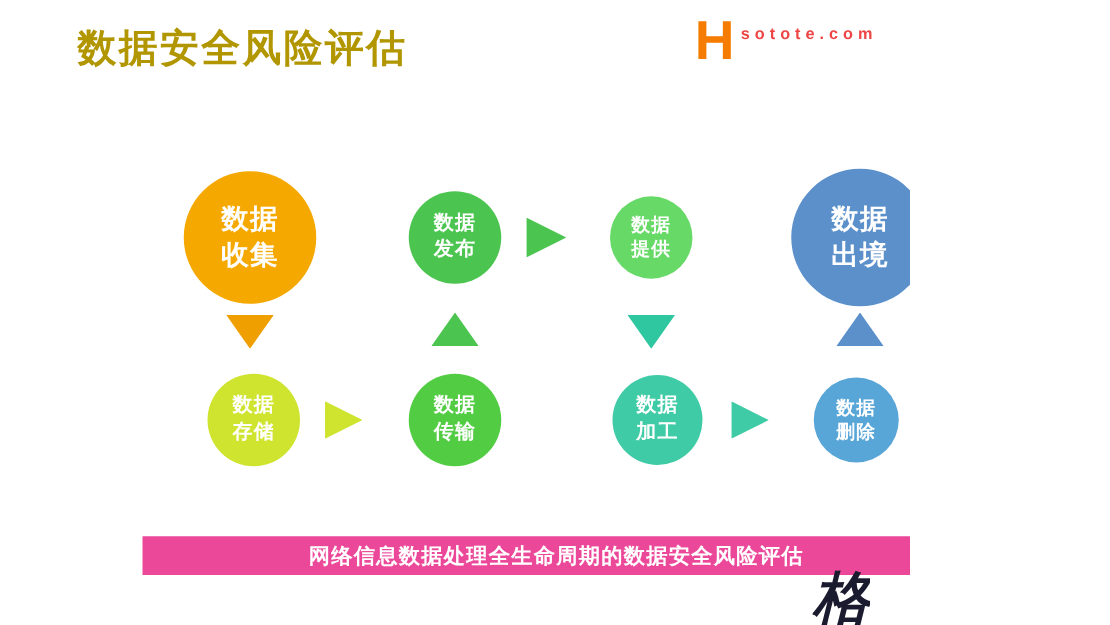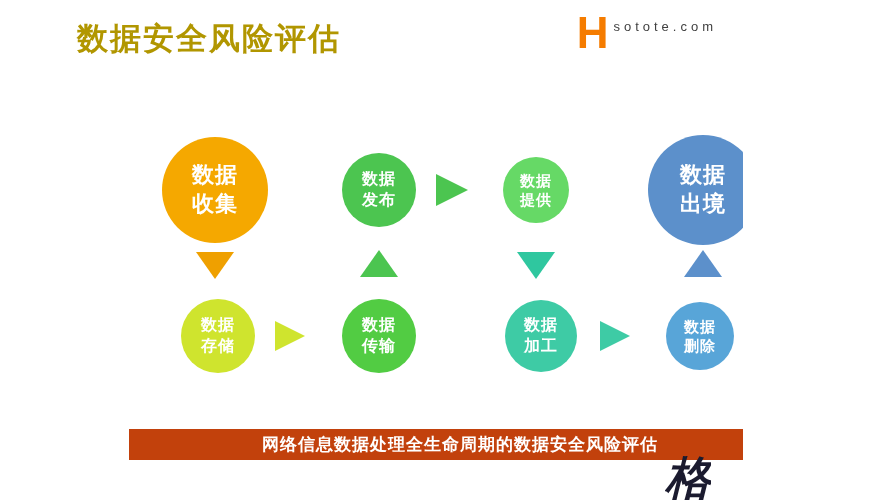--- a/index.html
+++ b/index.html
@@ -1,27 +1,27 @@
 <!DOCTYPE html>
 <html><head>
 <meta charset="utf-8">
 <style>
   * { margin:0; padding:0; box-sizing:border-box; }
   html,body { width:888px; height:500px; }
   body { font-family:"Liberation Sans", sans-serif; background:#ffffff; }
-  .page { position:relative; width:728px; height:500px; background:#ffffff; overflow:hidden;margin-left:15px; }
+  .page { position:relative; width:728px; height:500px; background:#ffffff; overflow:hidden; }
 
   .title { position:absolute; left:62px; top:18px; font-size:31px; font-weight:bold;
            color:#B19600; letter-spacing:2px; }
 
   .logo { position:absolute; right:26px; top:12px; display:flex; align-items:flex-start; gap:5px; }
   .logo-h { font-size:44px; font-weight:900; color:#F57C00; line-height:0.95; }
   .logo-text { display:flex; flex-direction:column; padding-top:4px; }
   .logo-name { font-size:21px; font-weight:bold; color:#E8590C; letter-spacing:2px; }
-  .logo-domain { font-size:13px; font-weight:normal; color:#404040; letter-spacing:4px; margin-top:3px; }
+  .logo-domain { font-size:13px; font-weight:bold; color:#ef4444; letter-spacing:4px; margin-top:3px; }
 
   .circle { position:absolute; border-radius:50%; display:flex; flex-direction:column;
             align-items:center; justify-content:center; color:#ffffff; font-weight:bold;
             text-align:center; letter-spacing:1px; }
   .circle span { display:block; }
 
   .n-collect  { left:147px; top:137px; width:106px; height:106px; font-size:22px; line-height:1.3; }
   .n-publish  { left:327px; top:153px; width:74px;  height:74px;  font-size:16px; line-height:1.3; }
   .n-provide  { left:488px; top:157px; width:66px;  height:66px;  font-size:15px; line-height:1.3; }
   .n-exit     { left:633px; top:135px; width:110px; height:110px; font-size:22px; line-height:1.3; }
@@ -99,19 +99,19 @@
   </div>
 
   <div class="arrow a-right a1" style="background-color: rgb(76, 197, 80);"></div>
   <div class="arrow a-down a2" style="background-color: rgb(239, 160, 0);"></div>
   <div class="arrow a-up a3" style="background-color: rgb(76, 197, 80);"></div>
   <div class="arrow a-down a4" style="background-color: rgb(47, 199, 159);"></div>
   <div class="arrow a-up a5" style="background-color: rgb(92, 144, 203);"></div>
   <div class="arrow a-right a6" style="background-color: rgb(207, 228, 46);"></div>
   <div class="arrow a-right a7" style="background-color: rgb(62, 203, 165);"></div>
 
-  <div class="banner" style="background-color: #c2410c;">
+  <div class="banner" style="background-color: #ec4899;">
     <span>网络信息数据处理全生命周期的数据安全风险评估</span>
   </div>
 
   <div class="watermark">格</div>
 
 </div>
 
 </body></html>

